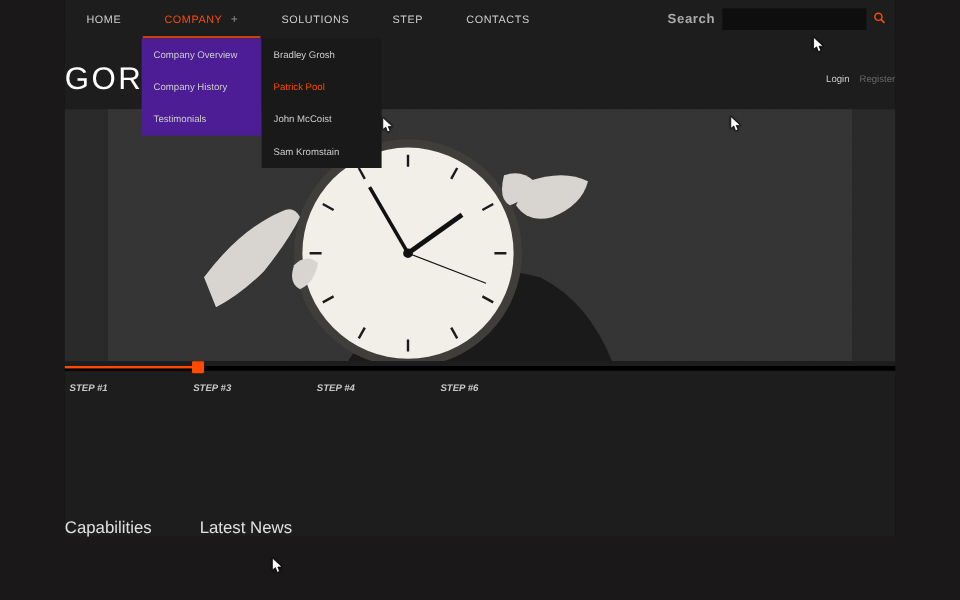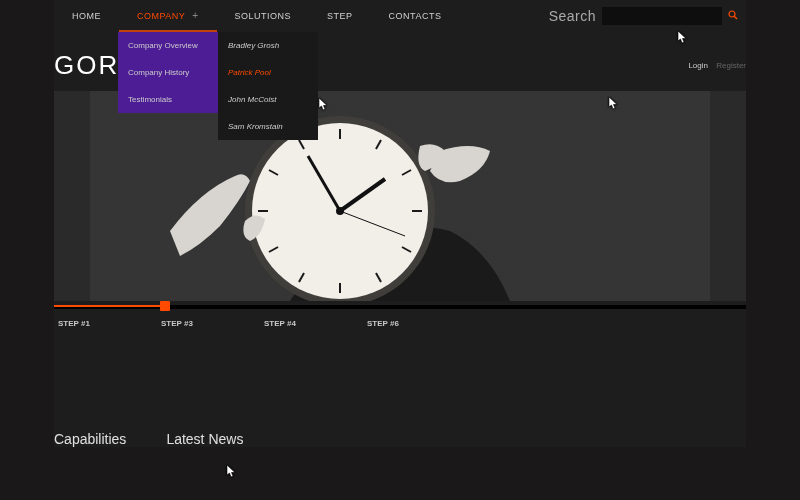--- a/index.html
+++ b/index.html
@@ -42,21 +42,21 @@
   margin-left: 4px;
   font-size: 10px;
 }
 .search-wrap {
   margin-left: auto;
   display: flex;
   align-items: center;
   gap: 6px;
   padding-right: 8px;
 }
-.search-label { color: #aaa; font-size: 14px; }
+.search-label { color: #aaa; font-size: 11px; font-weight: bold; }
 .search-input {
   background: #0e0e0e;
   border: none;
   width: 120px;
   height: 18px;
   color: #ccc;
   font-size: 9px;
   padding: 0 4px;
 }
 .search-btn {
@@ -82,21 +82,20 @@
 }
 .dropdown-item.hover { color: #ff4a00; }
 .dropdown2 {
   position: absolute;
   top: 32px;
   left: 164px;
   background: #191919;
   width: 100px;
   font-size: 8px;
   z-index: 10;
-  font-style: italic;
 }
 .logo-row {
   display: flex;
   align-items: center;
   padding: 18px 0 10px 0;
   position: relative;
 }
 .logo {
   color: #fff;
   font-size: 26px;
@@ -137,20 +136,21 @@
   left: 106px;
   width: 10px;
   height: 10px;
   background: #ff4a00;
   border-radius: 1px;
 }
 .steps {
   display: flex;
   padding-top: 10px;
   height: 110px;
+  font-style: italic;
 }
 .step {
   width: 103px;
   padding: 0 4px;
 }
 .step-title {
   color: #c8c8c8;
   font-size: 8px;
   font-weight: bold;
   margin-bottom: 6px;

